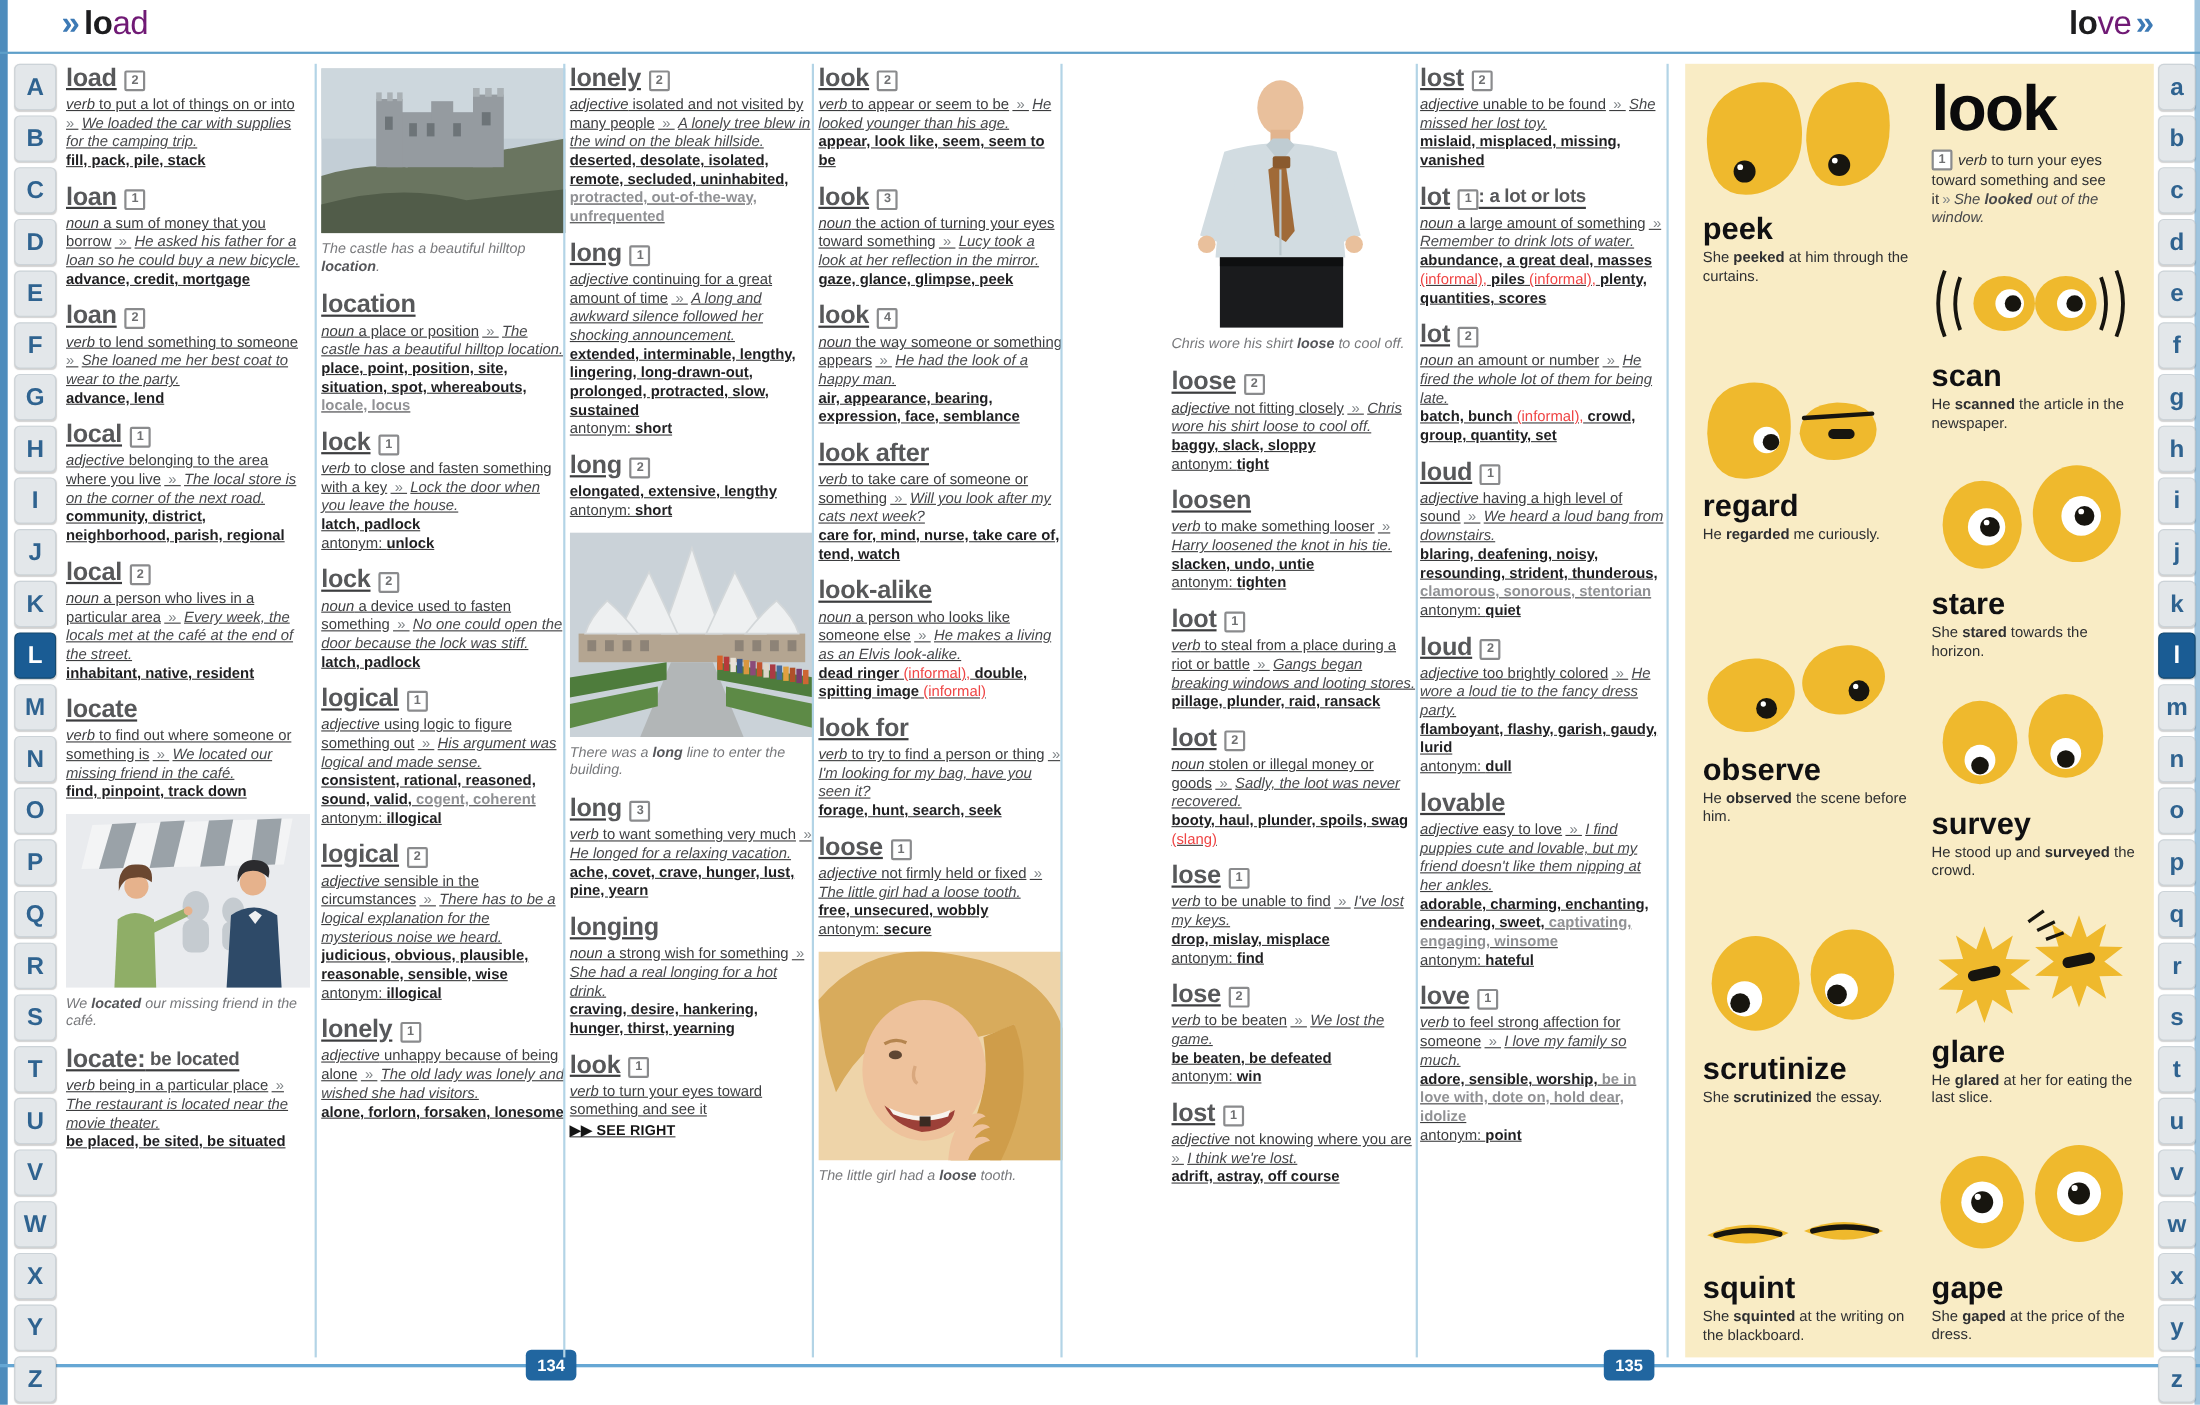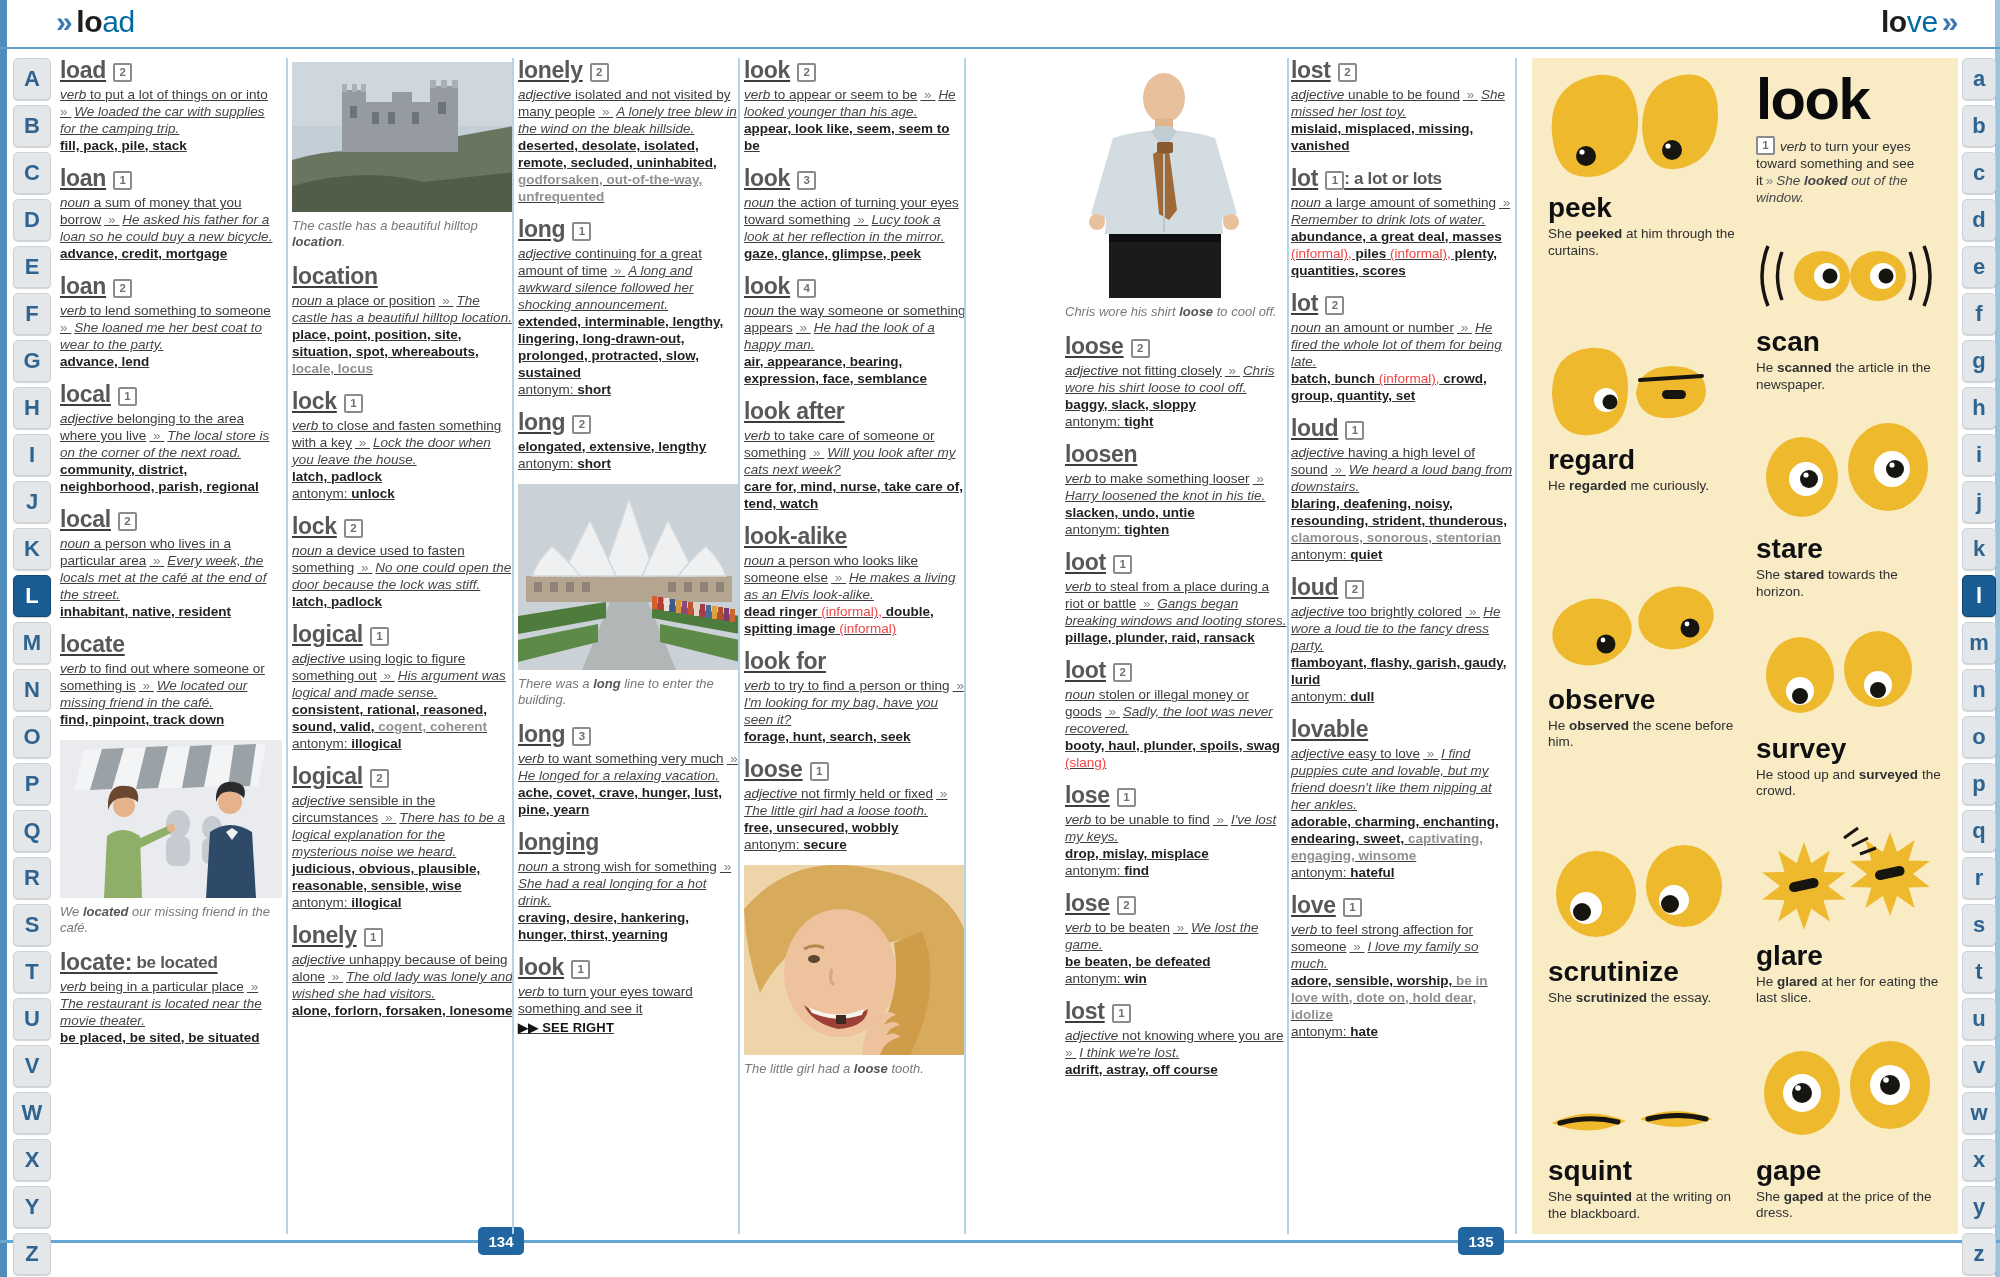--- a/index.html
+++ b/index.html
@@ -12,21 +12,21 @@
   .edge-left{left:0;width:7px;background:#4e8cbc;}
   .edge-right{right:0;width:5px;background:#9fc4de;}
   .hrule{position:absolute;left:0;width:2000px;background:#5e9fc9;}
   .hrule-top{top:47px;height:2px;}
   .hrule-bottom{top:1240px;height:3px;background:#66a7d4;}
   .guide{position:absolute;top:5px;font-size:30px;letter-spacing:-0.4px;white-space:nowrap;}
   .guide-left{left:52px;}
   .guide-right{right:38px;}
   .chev-blue{color:#3d7ab5;font-weight:bold;padding:0 4px;}
   .g-bold{font-weight:bold;color:#1d1d1f;}
-  .g-light{color:#0369a1;}
+  .g-light{color:#701a75;}
   
   .alpha{position:absolute;top:58px;display:flex;flex-direction:column;gap:5px;}
   .alpha-left{left:13px;width:38px;}
   .alpha-right{left:1962px;width:34px;}
   .alpha-cell{
     flex:0 0 40px;border-radius:5px;background:#e3e7ea;border:1px solid #ccd3d8;
     color:#2f6390;font-weight:bold;font-size:22px;line-height:1;
     display:flex;align-items:center;justify-content:center;
     box-shadow:0 1px 1px rgba(0,0,0,.18);
   }
@@ -442,21 +442,21 @@
     <div class="entry">
       <div class="hw"><span class="hw-word">lonely</span><span class="sense-box">1</span></div>
       <div class="ebody"><span class="pos">adjective</span> unhappy because of being alone<span class="chev"> » </span><span class="ex">The old lady was lonely and wished she had visitors.</span></div>
       <div class="syns"><span class="syn-b">alone, forlorn, forsaken, lonesome</span></div>
     </div>
   </div>
 <div class="col" style="left: 518px;">
     <div class="entry">
       <div class="hw"><span class="hw-word">lonely</span><span class="sense-box">2</span></div>
       <div class="ebody"><span class="pos">adjective</span> isolated and not visited by many people<span class="chev"> » </span><span class="ex">A lonely tree blew in the wind on the bleak hillside.</span></div>
-      <div class="syns"><span class="syn-b">deserted, desolate, isolated, remote, secluded, uninhabited,</span><span class="syn-m"> godforsaken, out-of-the-way, unfrequented</span></div>
+      <div class="syns"><span class="syn-b">deserted, desolate, isolated, remote, secluded, uninhabited,</span><span class="syn-m"> protracted, out-of-the-way, unfrequented</span></div>
     </div>
     <div class="entry">
       <div class="hw"><span class="hw-word">long</span><span class="sense-box">1</span></div>
       <div class="ebody"><span class="pos">adjective</span> continuing for a great amount of time<span class="chev"> » </span><span class="ex">A long and awkward silence followed her shocking announcement.</span></div>
       <div class="syns"><span class="syn-b">extended, interminable, lengthy, lingering, long-drawn-out, prolonged, protracted, slow, sustained</span></div>
       <div class="ant">antonym: <span class="ant-w">short</span></div>
     </div>
     <div class="entry">
       <div class="hw"><span class="hw-word">long</span><span class="sense-box">2</span></div>
       <div class="syns"><span class="syn-b">elongated, extensive, lengthy</span></div>
@@ -674,21 +674,21 @@
     <div class="entry">
       <div class="hw"><span class="hw-word">lovable</span></div>
       <div class="ebody"><span class="pos">adjective</span> easy to love<span class="chev"> » </span><span class="ex">I find puppies cute and lovable, but my friend doesn't like them nipping at her ankles.</span></div>
       <div class="syns"><span class="syn-b">adorable, charming, enchanting, endearing, sweet,</span><span class="syn-m"> captivating, engaging, winsome</span></div>
       <div class="ant">antonym: <span class="ant-w">hateful</span></div>
     </div>
     <div class="entry">
       <div class="hw"><span class="hw-word">love</span><span class="sense-box">1</span></div>
       <div class="ebody"><span class="pos">verb</span> to feel strong affection for someone<span class="chev"> » </span><span class="ex">I love my family so much.</span></div>
       <div class="syns"><span class="syn-b">adore, sensible, worship,</span><span class="syn-m"> be in love with, dote on, hold dear, idolize</span></div>
-      <div class="ant">antonym: <span class="ant-w">hate</span></div>
+      <div class="ant">antonym: <span class="ant-w">point</span></div>
     </div>
   </div>
 <div class="vrule" style="left: 286px;"></div>
 <div class="vrule" style="left: 512px;"></div>
 <div class="vrule" style="left: 738px;"></div>
 <div class="vrule" style="left: 964px;"></div>
 <div class="vrule" style="left: 1287px;"></div>
 <div class="vrule" style="left: 1515px;"></div>
 
 </body></html>

